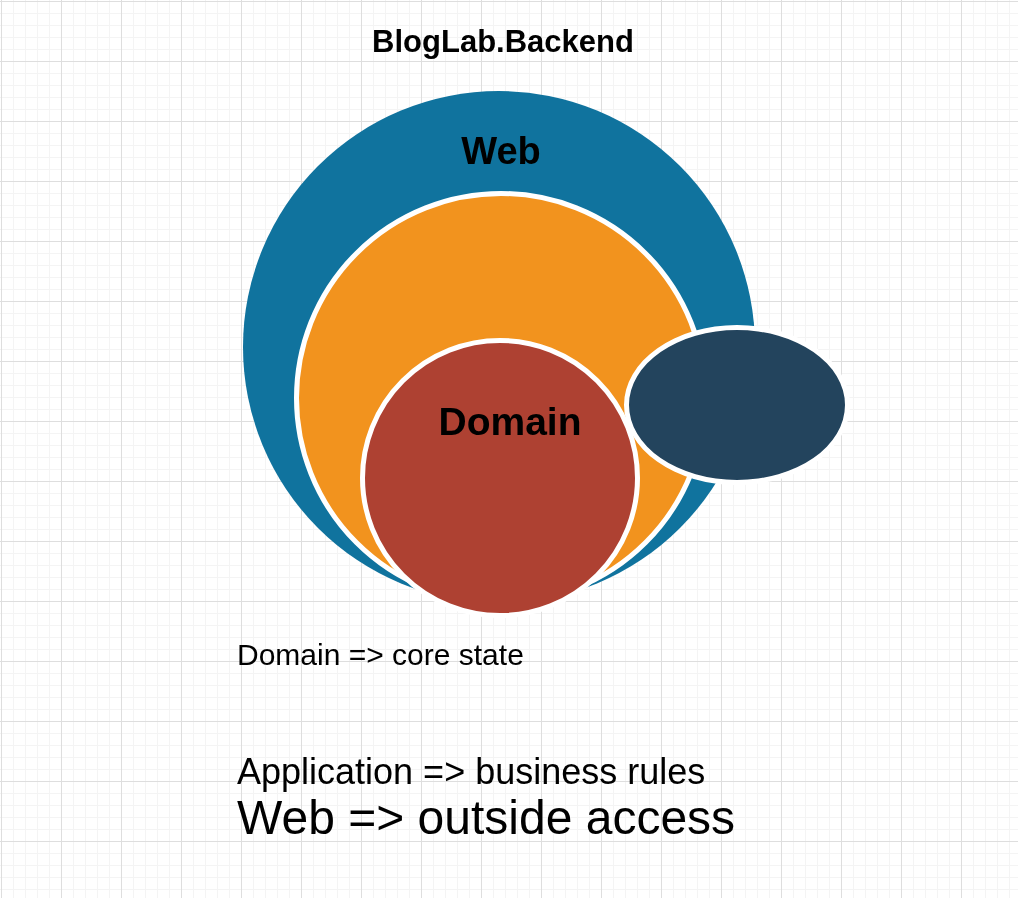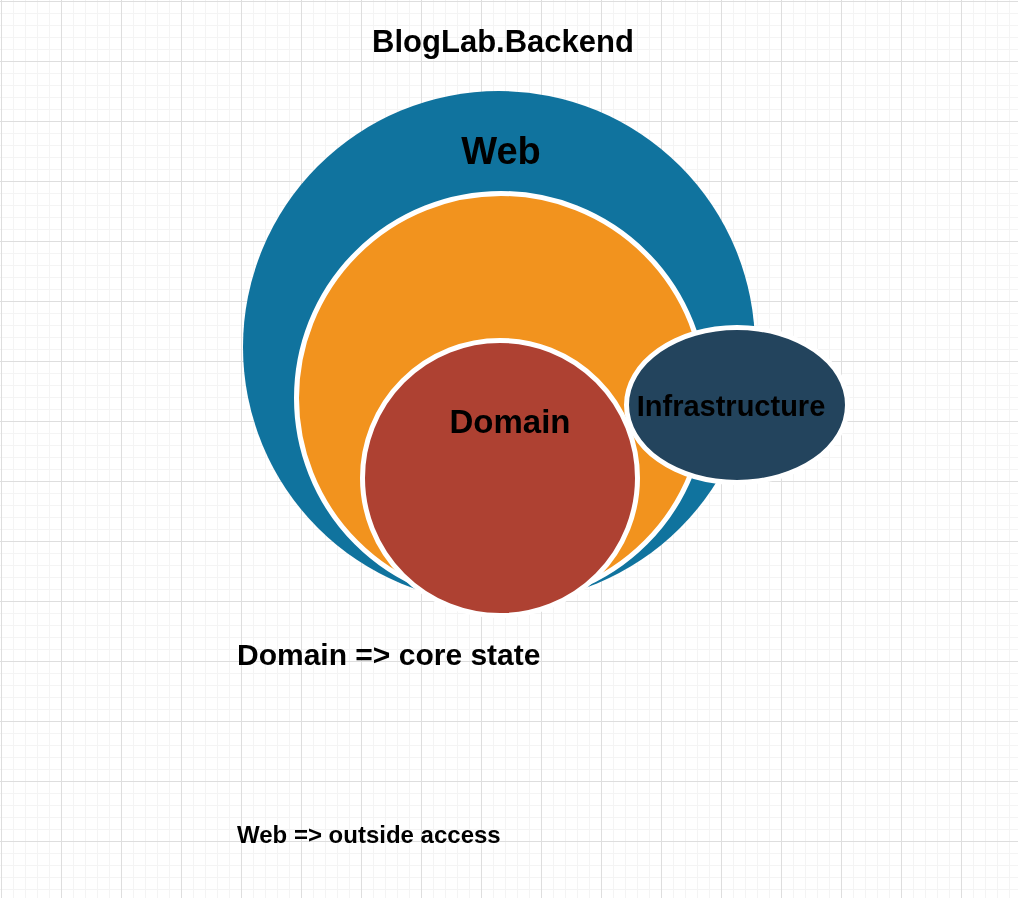--- a/index.html
+++ b/index.html
@@ -61,46 +61,46 @@
   .shape-label {
     position: absolute;
     transform: translate(-50%, -50%);
     color: #000000;
     font-weight: 700;
     white-space: nowrap;
     line-height: 1;
   }
   .label-web            { left: 501px; top: 151px; font-size: 38px; }
   .label-application    { left: 507px; top: 285px; font-size: 36px; }
-  .label-domain         { left: 510px; top: 421px; font-size: 33px; }
+  .label-domain         { left: 510px; top: 421px; font-size: 39px; }
   .label-infrastructure { left: 731px; top: 406px; font-size: 29px; }
 
   .diagram-title {
     position: absolute;
     left: 503px; top: 26px;
     transform: translateX(-50%);
     font-size: 31px;
     font-weight: 700;
     color: #000000;
     white-space: nowrap;
     line-height: 1;
   }
 
   .legend-line {
     position: absolute;
     left: 237px;
     color: #000000;
-    font-weight: 700;
+    font-weight: 400;
     white-space: nowrap;
     line-height: 1.2;
   }
   .legend-1 { top: 637px; font-size: 30px; }
   .legend-2 { top: 689px; font-size: 30px; }
   .legend-3 { top: 750px; font-size: 36px; }
-  .legend-4 { top: 821px; font-size: 24px; }
+  .legend-4 { top: 789px; font-size: 48px; }
 </style>
 </head>
 <body>
 
 <div class="canvas">
 
   <div class="diagram-title">BlogLab.Backend</div>
 
   <div class="shape circle-web" style="background-color: rgb(16, 115, 158);"></div>
 
@@ -108,21 +108,21 @@
 
   <div class="shape circle-domain" style="background-color: rgb(174, 65, 50);"></div>
 
   <div class="shape ellipse-infrastructure" style="background-color: rgb(35, 68, 93);"></div>
 
   <span class="shape-label label-web">Web</span>
 
 
   <span class="shape-label label-domain">Domain</span>
 
-  <span class="shape-label label-infrastructure">Infrastructure</span>
 
   <div class="legend-line legend-1">Domain =&gt; core state</div>
 
 
+  <div class="legend-line legend-3">Application =&gt; business rules</div>
 
   <div class="legend-line legend-4">Web =&gt; outside access</div>
 
 </div>
 
 </body></html>

